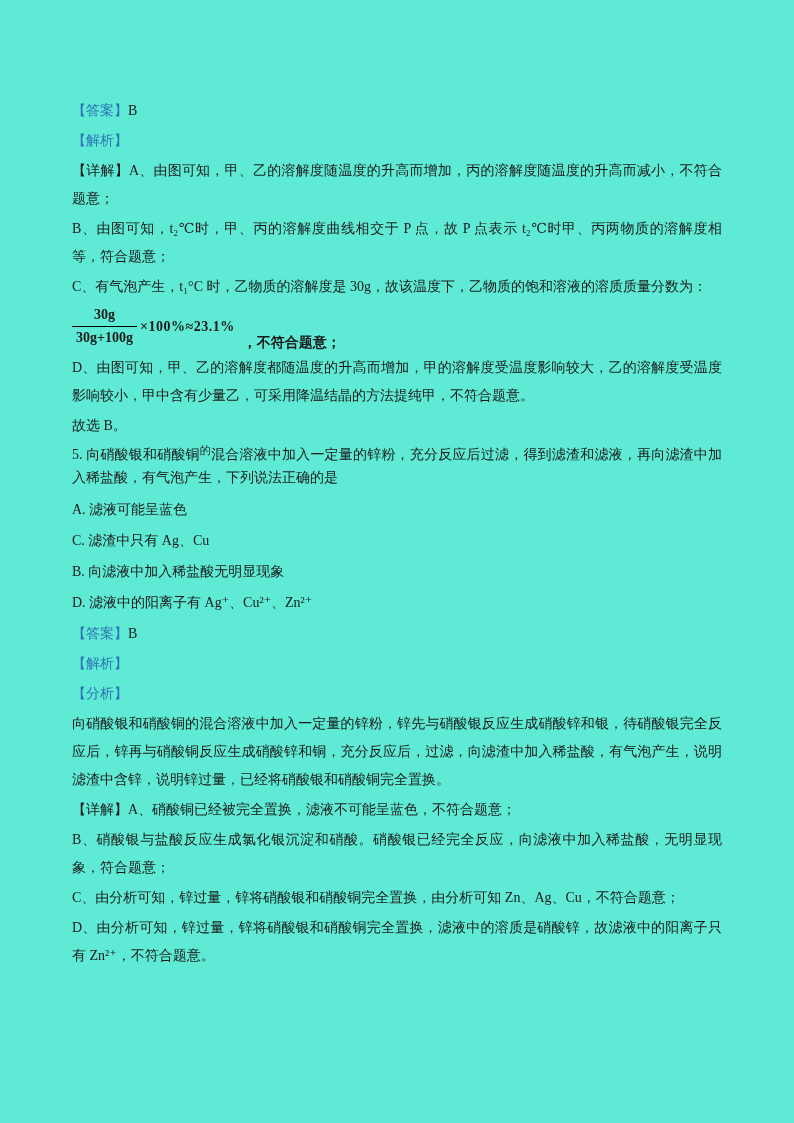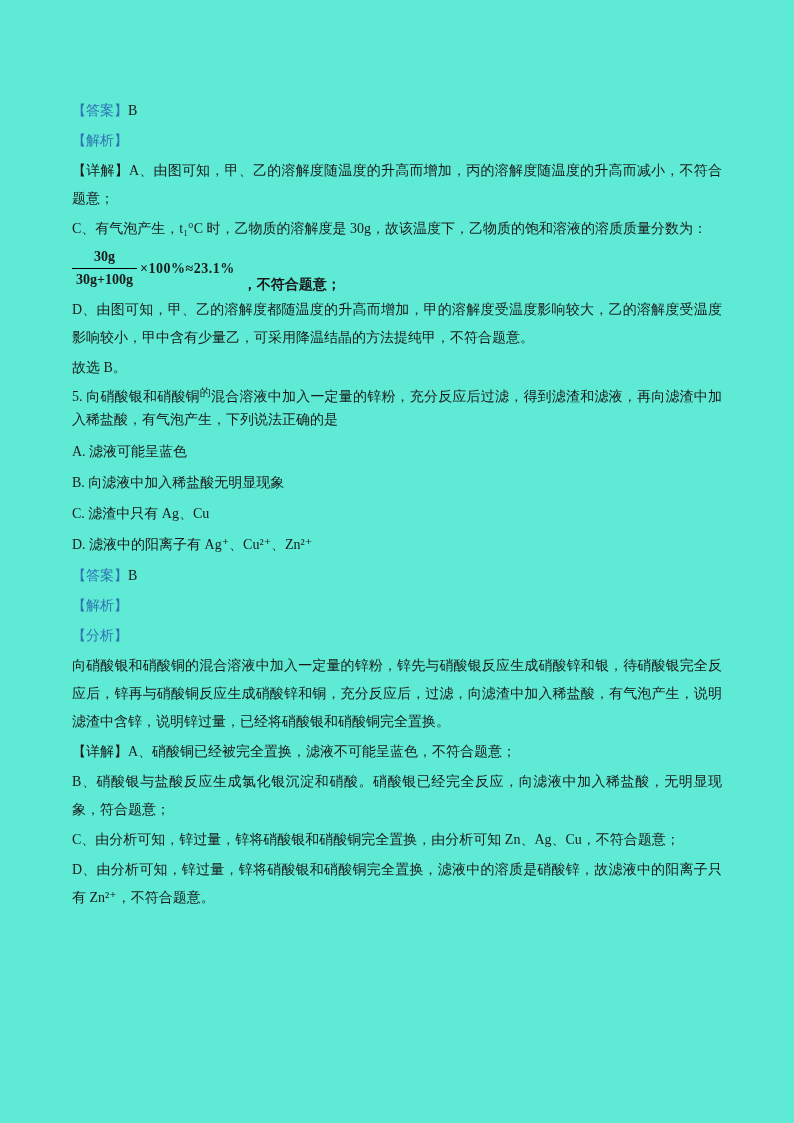--- a/index.html
+++ b/index.html
@@ -75,41 +75,42 @@
 <body>
 
 <div class="page">
 
   <p class="para"><span class="blue">【答案】</span><span>B</span></p>
 
   <p class="para"><span class="blue">【解析】</span></p>
 
   <p class="para"><span>【详解】</span><span>A、由图可知，甲、乙的溶解度随温度的升高而增加，丙的溶解度随温度的升高而减小，不符合题意；</span></p>
 
+  <p class="para"><span>B、由图可知，t₂℃时，甲、丙的溶解度曲线相交于 P 点，故 P 点表示 t₂℃时甲、丙两物质的溶解度相等，符合题意；</span></p>
 
   <p class="para"><span>C、有气泡产生，t₁°C 时，乙物质的溶解度是 30g，故该温度下，乙物质的饱和溶液的溶质质量分数为：</span></p>
 
   <div class="formula-row">
     <span class="fraction">
       <span class="num">30g</span>
       <span class="den">30g+100g</span>
     </span>
     <span class="formula-suffix">×100%≈23.1%</span>
     <span class="formula-tail">，不符合题意；</span>
   </div>
 
   <p class="para"><span>D、由图可知，甲、乙的溶解度都随温度的升高而增加，甲的溶解度受温度影响较大，乙的溶解度受温度影响较小，甲中含有少量乙，可采用降温结晶的方法提纯甲，不符合题意。</span></p>
 
   <p class="para"><span>故选 B。</span></p>
 
   <p class="para stem"><span>5. 向硝酸银和硝酸铜</span><sup class="stem-sup">的</sup><span>混合溶液中加入一定量的锌粉，充分反应后过滤，得到滤渣和滤液，再向滤渣中加入稀盐酸，有气泡产生，下列说法正确的是</span></p>
 
   <p class="para option"><span>A. 滤液可能呈蓝色</span></p>
+  <p class="para option"><span>C. 滤渣中只有 Ag、Cu</span></p>
   <p class="para option"><span>B. 向滤液中加入稀盐酸无明显现象</span></p>
-  <p class="para option"><span>C. 滤渣中只有 Ag、Cu</span></p>
   <p class="para option"><span>D. 滤液中的阳离子有 Ag⁺、Cu²⁺、Zn²⁺</span></p>
 
   <p class="para"><span class="blue">【答案】</span><span>B</span></p>
 
   <p class="para"><span class="blue">【解析】</span></p>
 
   <p class="para"><span class="blue">【分析】</span></p>
 
   <p class="para"><span>向硝酸银和硝酸铜的混合溶液中加入一定量的锌粉，锌先与硝酸银反应生成硝酸锌和银，待硝酸银完全反应后，锌再与硝酸铜反应生成硝酸锌和铜，充分反应后，过滤，向滤渣中加入稀盐酸，有气泡产生，说明滤渣中含锌，说明锌过量，已经将硝酸银和硝酸铜完全置换。</span></p>
 

